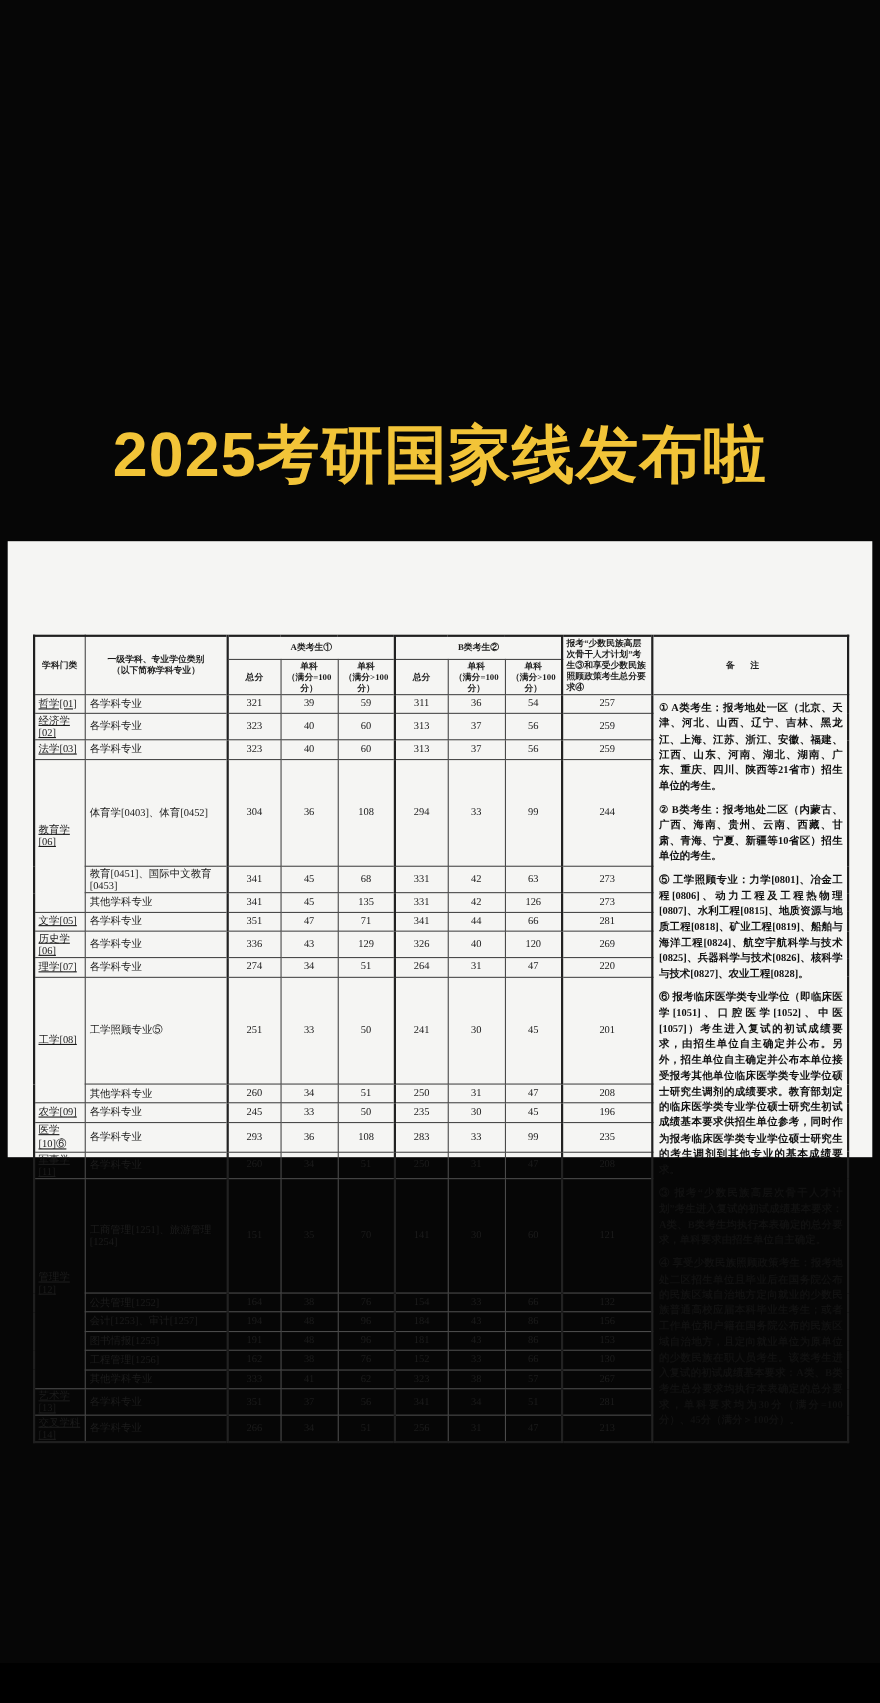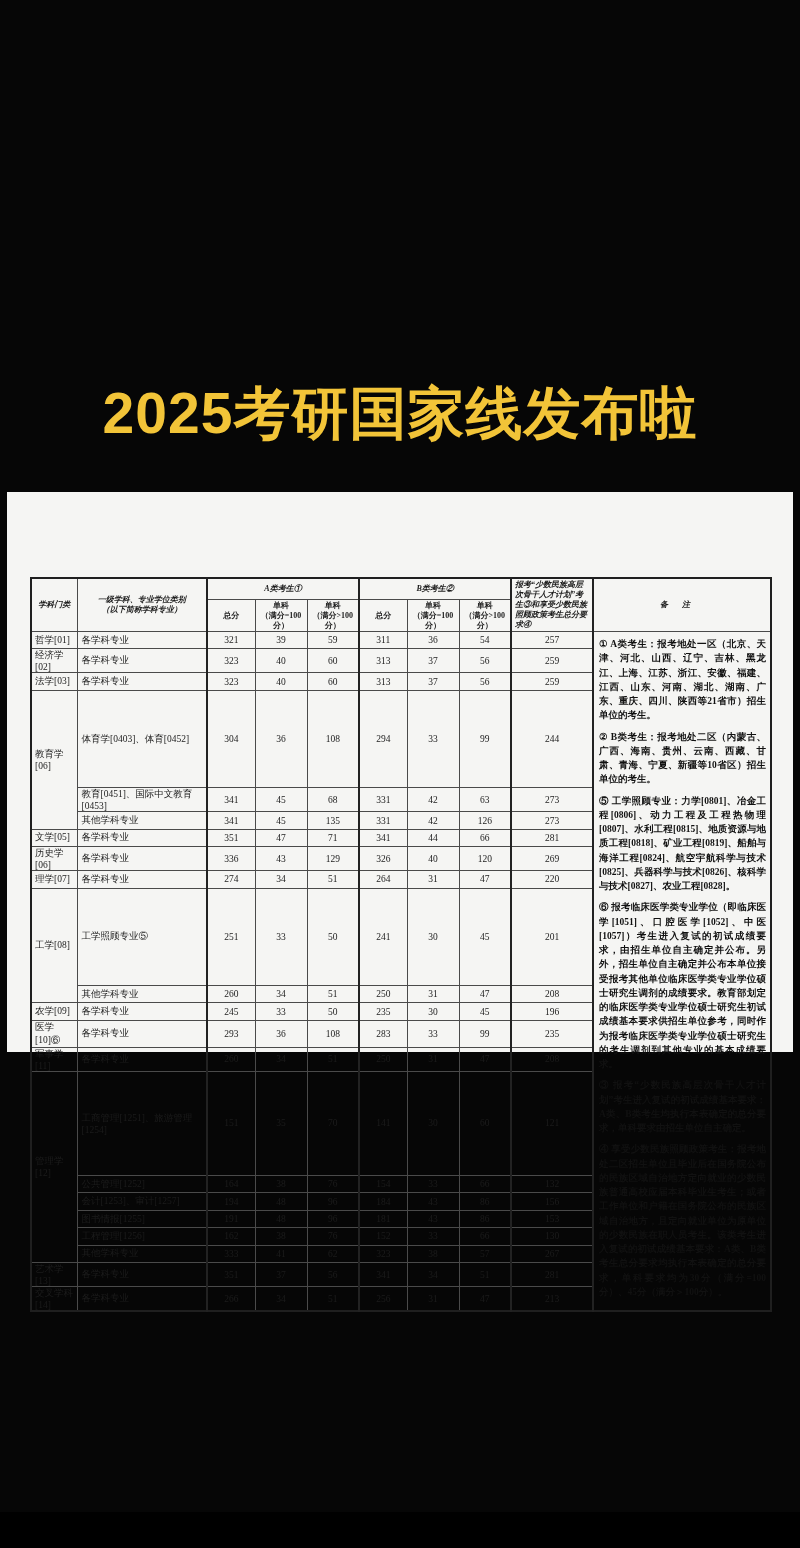--- a/index.html
+++ b/index.html
@@ -27,26 +27,26 @@
     position:absolute; top:85px; left:23px;
     border-collapse:collapse; table-layout:fixed; width:740px;
     border:2px solid #1f1f1f;
     font-size:9.5px; color:#1c1c1c;
   }
   .score-table th, .score-table td {
     border:1px solid #4a4a4a; text-align:center; vertical-align:middle;
     padding:0 2px; overflow:hidden;
   }
   .score-table thead th { font-weight:bold; font-size:8px; line-height:1.25; white-space:pre-line; }
-  .score-table thead tr.tier1 th { height:21px;font-style:italic; }
+  .score-table thead tr.tier1 th { height:21px; }
   .score-table thead tr.tier2 th { height:31px; }
   th.minority-h { font-size:7.2px; text-align:left; padding:1px 3px; line-height:1.3; }
   th.notes-h { font-size:9px; letter-spacing:14px; }
   .score-table tbody td { height:17.4px; font-size:9.5px; }
-  td.cat { text-align:left; font-size:8.5px; padding-left:3px; }
+  td.cat { text-align:left; font-size:8.5px; padding-left:3px;text-decoration:underline; }
   td.major { text-align:left; font-size:8.5px; padding-left:4px; }
   .thick-l { border-left:2px solid #222 !important; }
   tr.group-start td { border-top:1.6px solid #2a2a2a; }
   td.notes-cell {
     vertical-align:top; text-align:left; padding:5px 4px 4px 5px;
     font-size:6.5px; font-weight:bold; line-height:1.5; color:#111;
   }
   td.notes-cell p { margin:0 0 7px 0; text-align:justify; }
 </style>
 </head>

